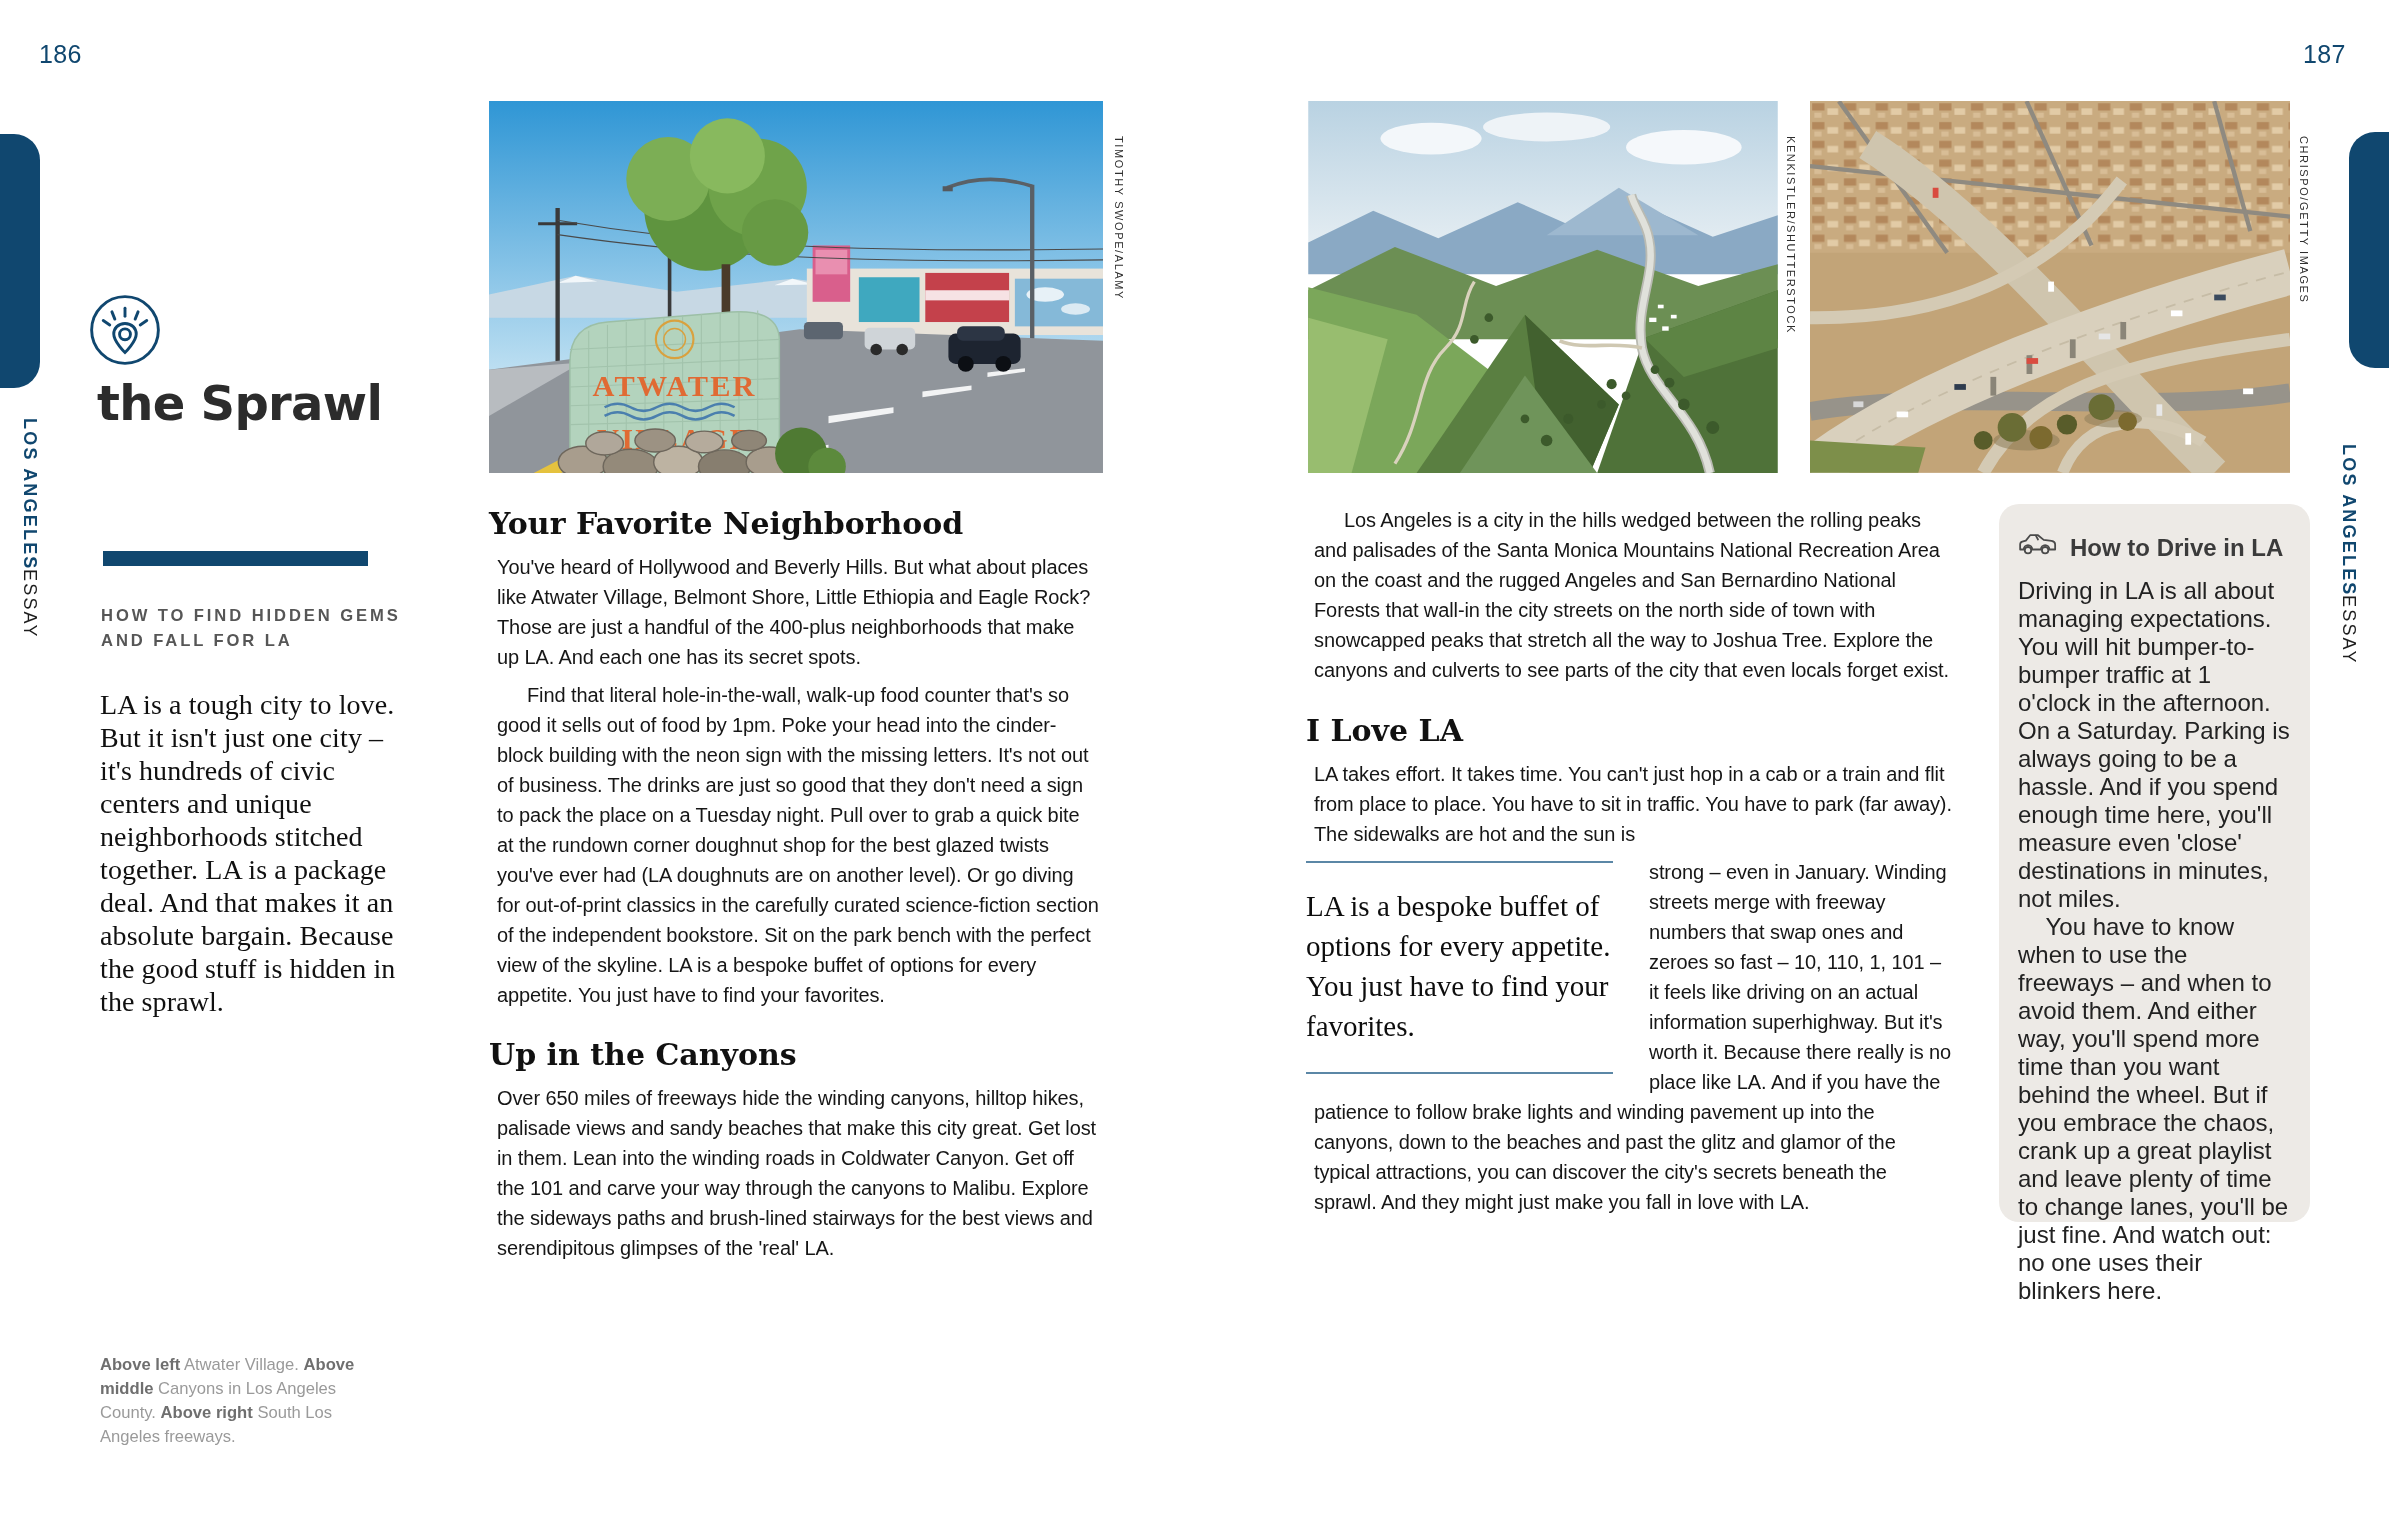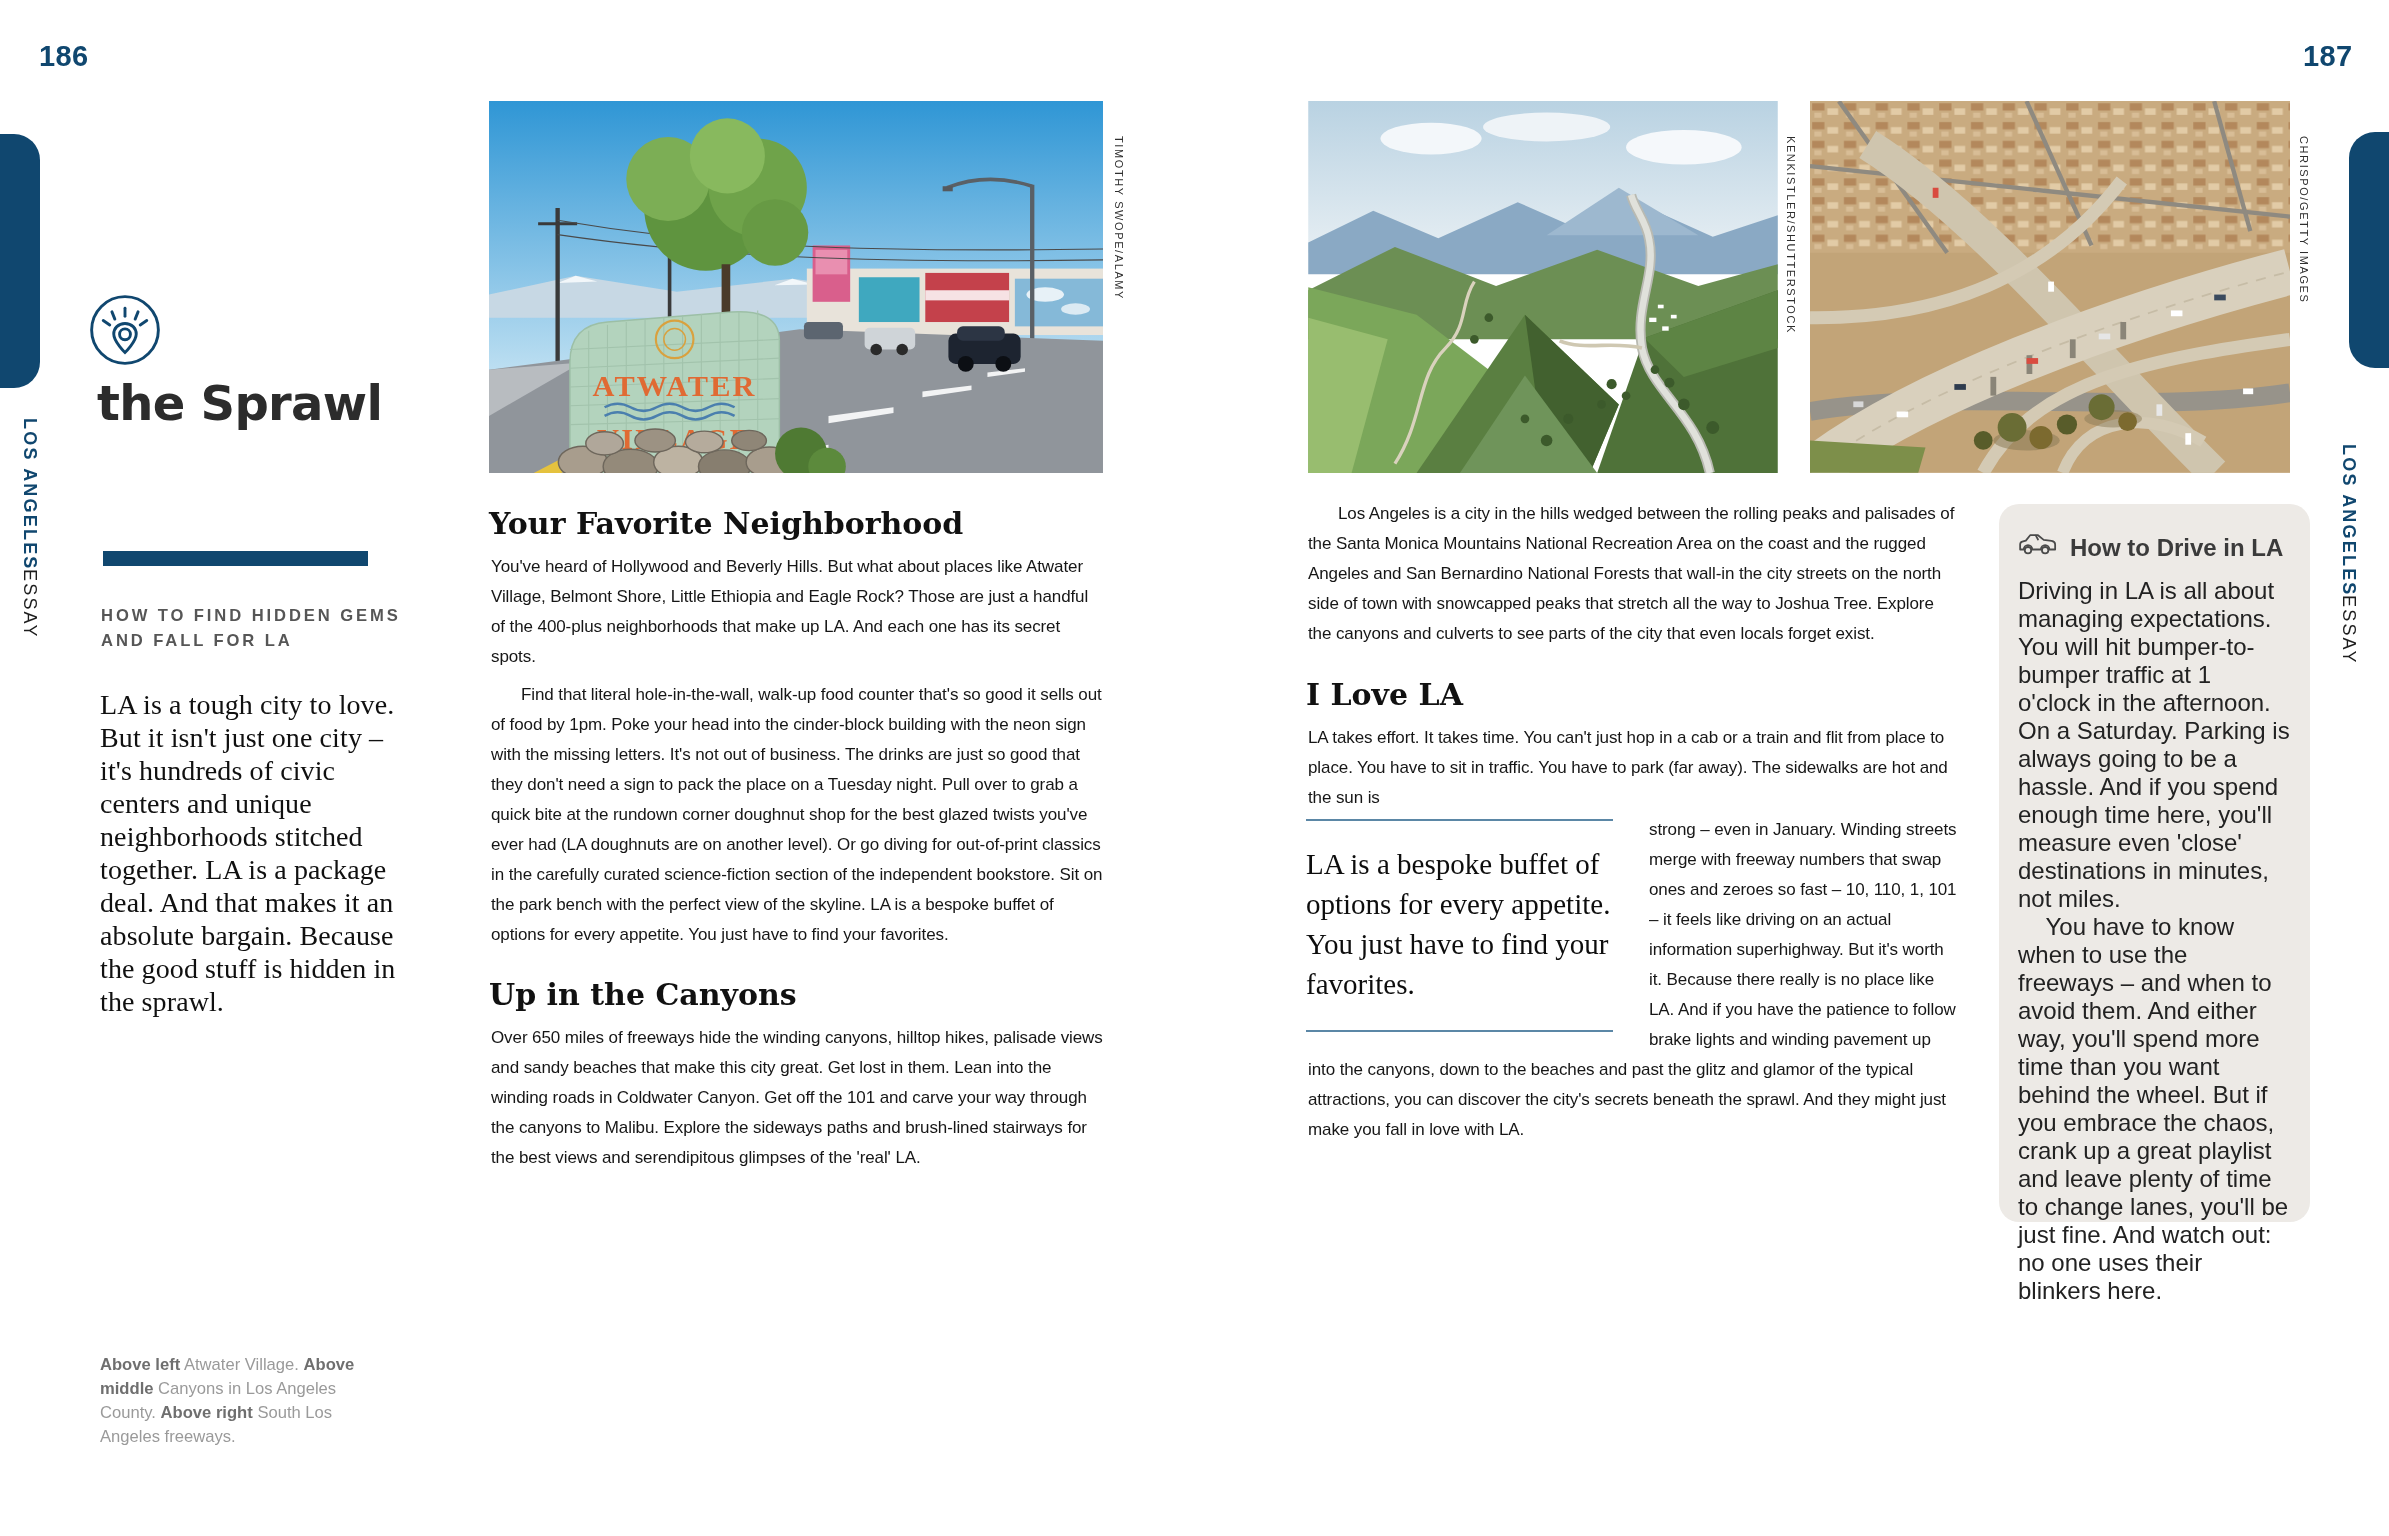--- a/index.html
+++ b/index.html
@@ -2,21 +2,21 @@
 <html style="font-size:11.6px"><head>
 <meta charset="utf-8">
 <style>
   html,body{margin:0;padding:0;background:#ffffff;}
   #spread{position:relative;width:2389px;height:1536px;background:#ffffff;overflow:hidden;
           font-family:"Liberation Sans",sans-serif;color:#161616;}
 
   .abs{position:absolute;}
 
   
-  .pagenum{font-size:29px;font-weight:bold;color:#10476f;letter-spacing:0.4px;}
+  .pagenum{font-size:25px;font-weight:normal;color:#10476f;letter-spacing:0.4px;}
   .edge-tab{background:#10476f;}
   .tab-left{left:0;top:134px;width:40px;height:254px;border-radius:0 26px 26px 0;}
   .tab-right{right:0;top:132px;width:40px;height:236px;border-radius:26px 0 0 26px;}
 
   .vtext{writing-mode:vertical-rl;text-orientation:mixed;}
   .rail{font-size:18px;font-weight:bold;letter-spacing:2.2px;}
   .rail-region{color:#10476f;}
   .rail-section{color:#1d1d1d;font-weight:500;}
   .credit{font-size:11px;letter-spacing:1.6px;color:#2e2e2e;white-space:nowrap;}
 
@@ -27,21 +27,21 @@
   .kicker{font-size:16.6px;font-weight:bold;letter-spacing:2.9px;color:#565656;line-height:24.6px;}
   .intro{font-family:"Liberation Serif","DejaVu Serif",serif;font-size:28px;line-height:33px;
          color:#101010;letter-spacing:0.1px;}
   .caption{font-size:16.6px;line-height:24px;color:#9a9a9a;}
   .caption b{color:#6f6f6f;}
 
   
   .col{position:absolute;}
   .serif-head{font-family:"DejaVu Serif","Liberation Serif",serif;font-weight:bold;
               font-size:30px;line-height:32px;color:#111;margin:0 0 11.6px 0;}
-  .body-p{font-size:17px;line-height:30px;letter-spacing:-0.1px;margin:2px;color:#161616;}
+  .body-p{font-size:20px;line-height:30px;letter-spacing:-0.1px;margin:8px;color:#161616;}
   .body-p.indent{text-indent:30px;margin-top:8.7px;}
   .mt-sec{margin-top:29px;}
 
   
   .wrapflow{margin-top:0;}
   .pullquote{float:left;width:307px;margin:4.3px 36px 7.2px 0;padding:23px 0 26px 0;
              border-top:2.2px solid #5b87a6;border-bottom:2.2px solid #5b87a6;
              font-family:"Liberation Serif","DejaVu Serif",serif;font-size:29px;line-height:40px;color:#0d0d0d;}
 
   

